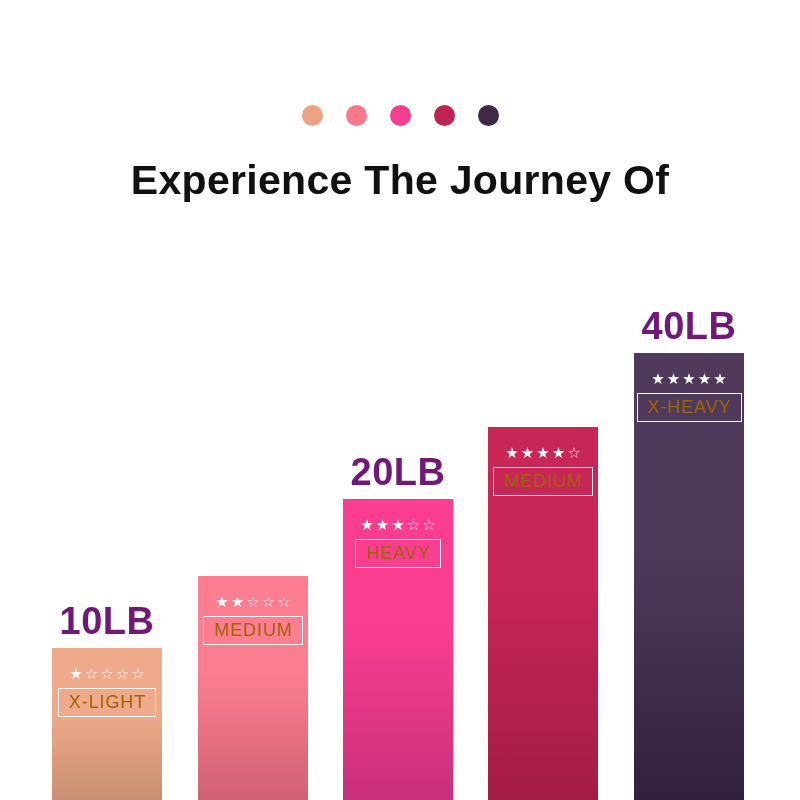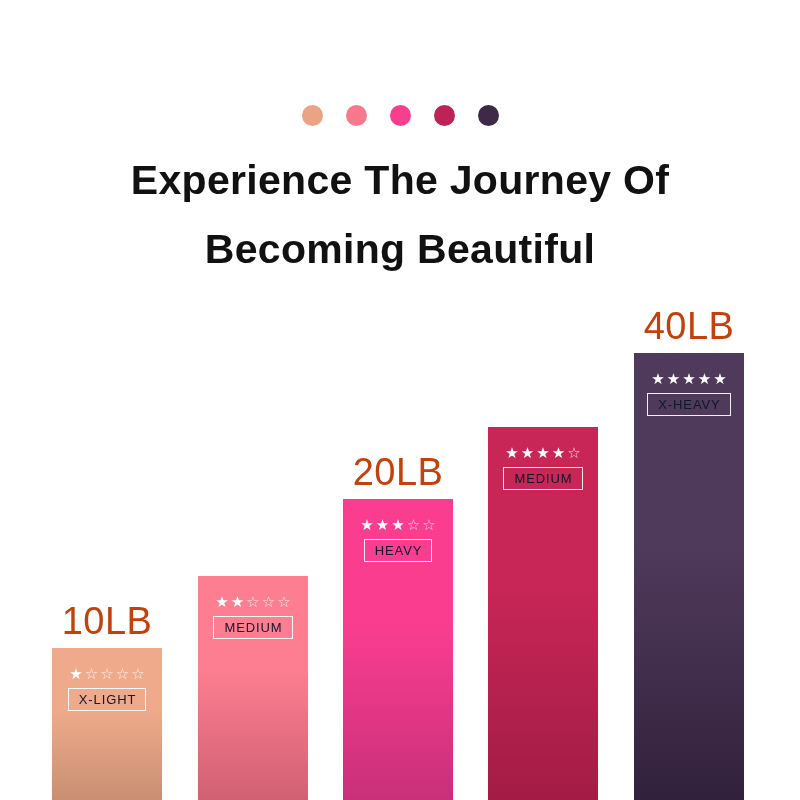--- a/index.html
+++ b/index.html
@@ -71,22 +71,22 @@
     position: absolute;
     bottom: 0;
   }
 
   .bar-weight {
     position: absolute;
     left: 0;
     width: 100%;
     text-align: center;
     font-size: 38px;
-    font-weight: normal;
-    color: #c2410c;
+    font-weight: bold;
+    color: #701a75;
     letter-spacing: 0.5px;
     white-space: nowrap;
   }
 
   .bar-column {
     position: absolute;
     left: 0;
     bottom: 0;
     width: 100%;
   }
@@ -110,22 +110,22 @@
     font-size: 15px;
     color: #ffffff;
     line-height: 1;
   }
   .star.empty {
     color: rgba(255,255,255,0.82);
   }
 
   .level-chip {
     border: 1.5px solid rgba(255,255,255,0.92);
-    color: #0f172a;
-    font-size: 13px;
+    color: #a16207;
+    font-size: 18px;
     letter-spacing: 0.9px;
     padding: 3px 9px 3px 10px;
     white-space: nowrap;
     text-align: center;
   }
 </style>
 </head>
 <body>
 
 <div id="stage">
@@ -133,21 +133,20 @@
   <div id="dot-row">
       <div class="palette-dot" style="background: rgb(236, 163, 131);"></div>
       <div class="palette-dot" style="background: rgb(249, 121, 140);"></div>
       <div class="palette-dot" style="background: rgb(247, 63, 142);"></div>
       <div class="palette-dot" style="background: rgb(191, 34, 84);"></div>
       <div class="palette-dot" style="background: rgb(62, 42, 71);"></div>
     </div>
 
   <div id="headline">
     <span class="hl-line">Experience The Journey Of</span>
-    <span class="hl-line">Becoming Beautiful</span>
   </div>
 
   <div id="chart">
       <div class="bar-group" style="left: 52px; width: 110px; height: 152px;">
         <div class="bar-weight" style="top: -48px;">10LB</div>
         <div class="bar-column" style="height: 152px; background: linear-gradient(rgb(238, 170, 138) 0%, rgb(238, 170, 138) 42%, rgb(201, 143, 114) 100%);"></div>
         <div class="bar-badge" style="top: 18px;">
           <div class="star-row">
             <span class="star">★</span>
             <span class="star empty">☆</span>

